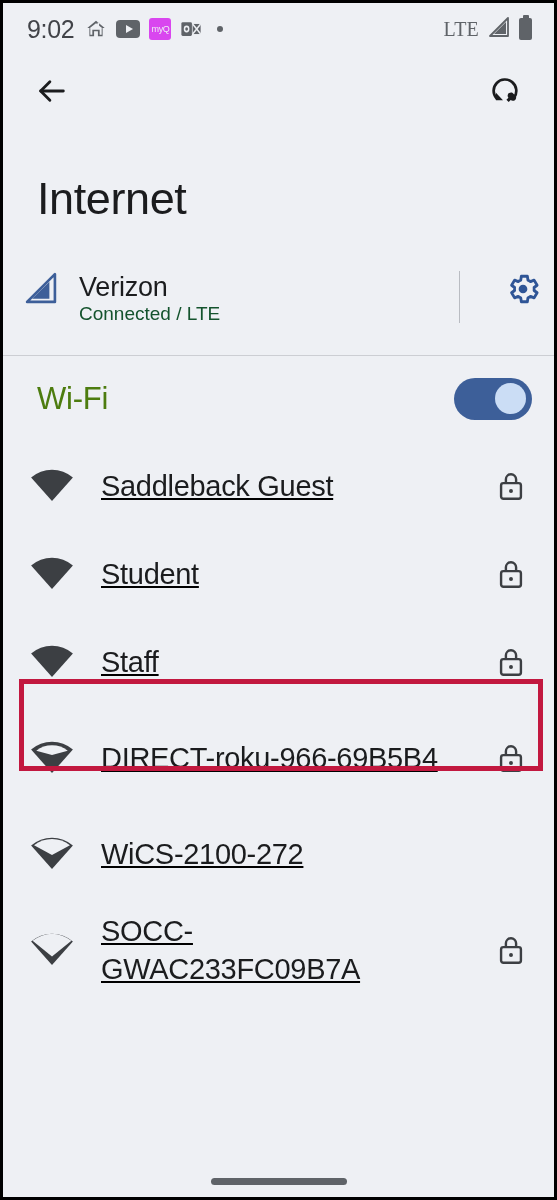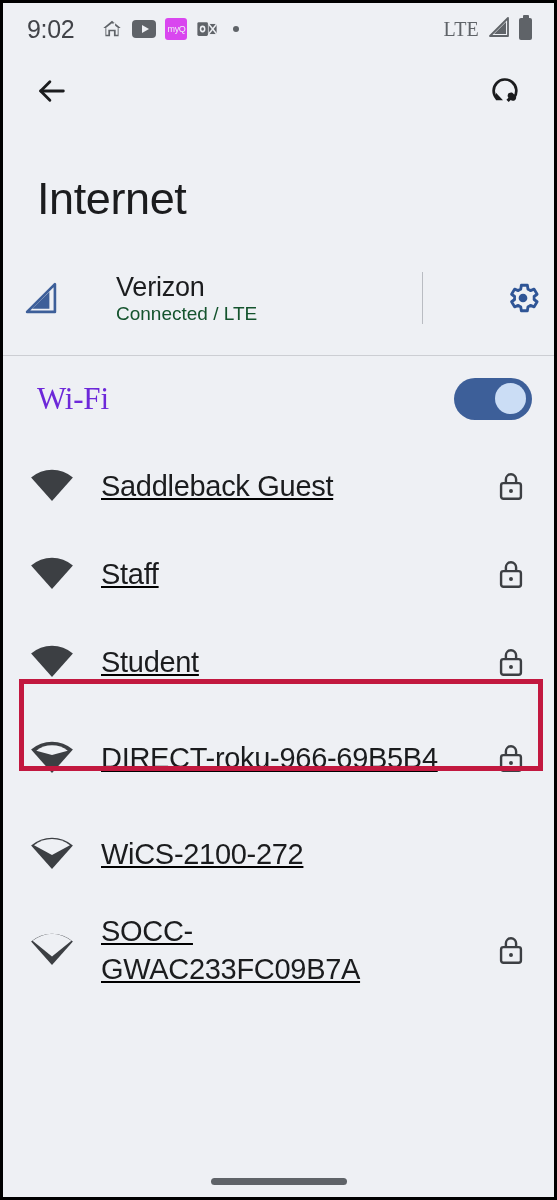--- a/index.html
+++ b/index.html
@@ -33,21 +33,21 @@
     display: flex;
     align-items: center;
     gap: 9px;
     flex: 1;
   }
   .status-time {
     font-size: 25px;
     color: #414348;
     letter-spacing: -0.3px;
     font-weight: 400;
-    margin-right: 18px;
+    margin-right: 2px;
     text-align: center;
   }
   .status-icon-sq {
     width: 22px;
     height: 22px;
     display: inline-flex;
     align-items: center;
     justify-content: center;
     color: #5f6368;
   }
@@ -133,23 +133,22 @@
     font-size: 45px;
     color: #1b1c1e;
     font-weight: 400;
     padding: 46px 0 0 34px;
     letter-spacing: -0.4px;
   }
 
   
   .carrier-row {
     display: flex;
-    align-items: center;
+    align-items: flex-start;
     padding: 46px 0 30px 0;
-    gap: 37px;
   }
   .carrier-signal {
     width: 76px;
     display: flex;
     align-items: center;
     justify-content: center;
     flex: none;
   }
   .carrier-text { flex: 1; }
   .carrier-name {
@@ -186,23 +185,22 @@
   
   .wifi-toggle-row {
     display: flex;
     align-items: center;
     justify-content: space-between;
     padding: 0 22px 0 34px;
     height: 86px;
   }
   .wifi-label {
     font-size: 31px;
-    color: #6d28d9;
+    color: #4d7c0f;
     letter-spacing: -0.2px;
-    font-family: Liberation Serif, serif;
   }
   .toggle {
     width: 78px;
     height: 42px;
     border-radius: 21px;
     background: #3d5f99;
     position: relative;
     cursor: pointer;
     flex: none;
   }
@@ -383,46 +381,46 @@
         </svg>
       </div>
     </div>
 
     <div class="net-row">
       <div class="net-icon-cell">
         <svg width="44" height="34" viewBox="0 0 24 18">
           <path d="M12 17.2 0.6 4.4A17.4 17.4 0 0 1 23.4 4.4L12 17.2z" fill="#3c3f43"></path>
         </svg>
       </div>
+      <div class="net-name">Student</div>
+      <div class="net-lock-cell">
+        <svg width="30" height="34" viewBox="0 0 20 24" fill="none" stroke="#3c3f43" stroke-width="1.7">
+          <rect x="3" y="10" width="14" height="11" rx="1.6"></rect>
+          <path d="M6.4 10V7.3a3.6 3.6 0 0 1 7.2 0V10"></path>
+          <circle cx="10" cy="15.5" r="1.4" fill="#3c3f43" stroke="none"></circle>
+        </svg>
+      </div>
+    </div>
+
+    <div class="net-row">
+      <div class="net-icon-cell">
+        <svg width="44" height="34" viewBox="0 0 24 18">
+          <path d="M12 17.2 0.6 4.4A17.4 17.4 0 0 1 23.4 4.4L12 17.2z" fill="#3c3f43"></path>
+        </svg>
+      </div>
       <div class="net-name">Staff</div>
       <div class="net-lock-cell">
         <svg width="30" height="34" viewBox="0 0 20 24" fill="none" stroke="#3c3f43" stroke-width="1.7">
           <rect x="3" y="10" width="14" height="11" rx="1.6"></rect>
           <path d="M6.4 10V7.3a3.6 3.6 0 0 1 7.2 0V10"></path>
           <circle cx="10" cy="15.5" r="1.4" fill="#3c3f43" stroke="none"></circle>
         </svg>
       </div>
     </div>
 
-    <div class="net-row">
-      <div class="net-icon-cell">
-        <svg width="44" height="34" viewBox="0 0 24 18">
-          <path d="M12 17.2 0.6 4.4A17.4 17.4 0 0 1 23.4 4.4L12 17.2z" fill="#3c3f43"></path>
-        </svg>
-      </div>
-      <div class="net-name">Student</div>
-      <div class="net-lock-cell">
-        <svg width="30" height="34" viewBox="0 0 20 24" fill="none" stroke="#3c3f43" stroke-width="1.7">
-          <rect x="3" y="10" width="14" height="11" rx="1.6"></rect>
-          <path d="M6.4 10V7.3a3.6 3.6 0 0 1 7.2 0V10"></path>
-          <circle cx="10" cy="15.5" r="1.4" fill="#3c3f43" stroke="none"></circle>
-        </svg>
-      </div>
-    </div>
-
     <div class="net-row tall">
       <div class="net-icon-cell">
         <svg width="44" height="34" viewBox="0 0 24 18">
           <path d="M12 17.2 0.6 4.4A17.4 17.4 0 0 1 23.4 4.4L12 17.2z" fill="#3c3f43"></path>
           <path d="M12 7.4 3.4 5.0A14 14 0 0 1 20.6 5.0L12 7.4z" fill="#eef0f4"></path>
         </svg>
       </div>
       <div class="net-name">DIRECT-roku-966-69B5B4</div>
       <div class="net-lock-cell">
         <svg width="30" height="34" viewBox="0 0 20 24" fill="none" stroke="#3c3f43" stroke-width="1.7">

